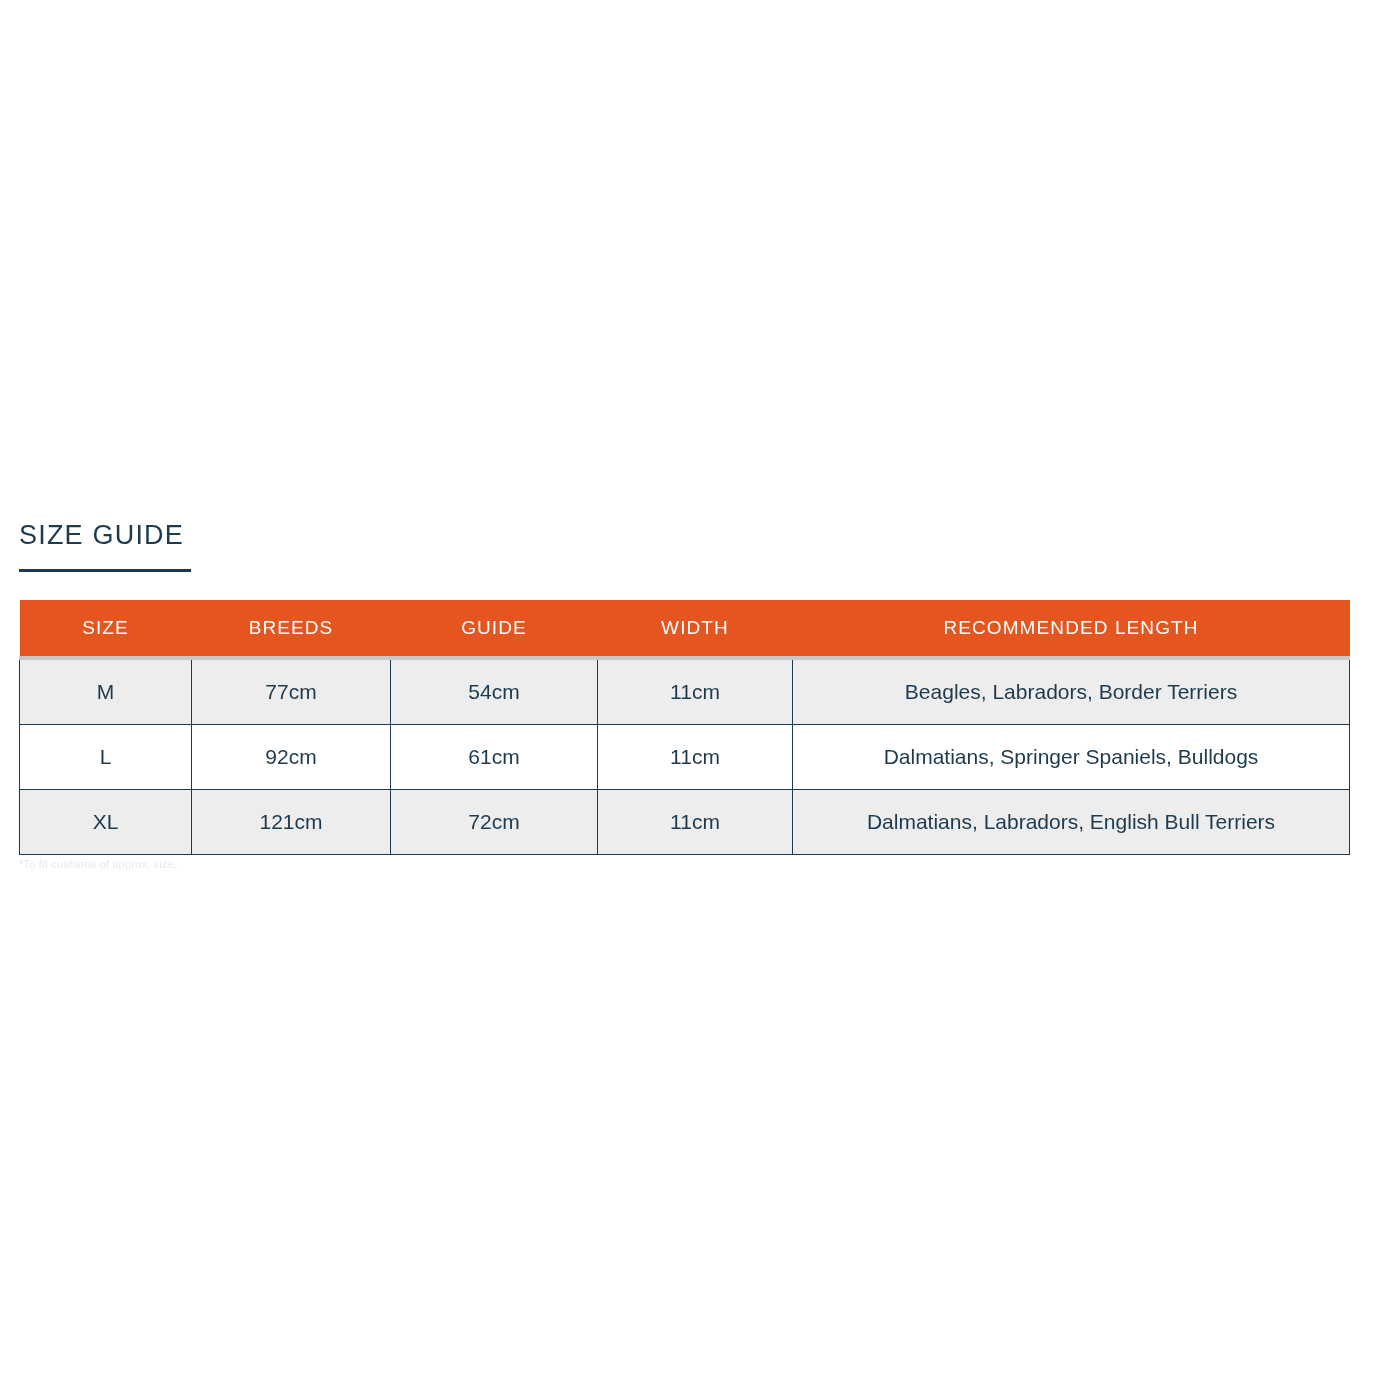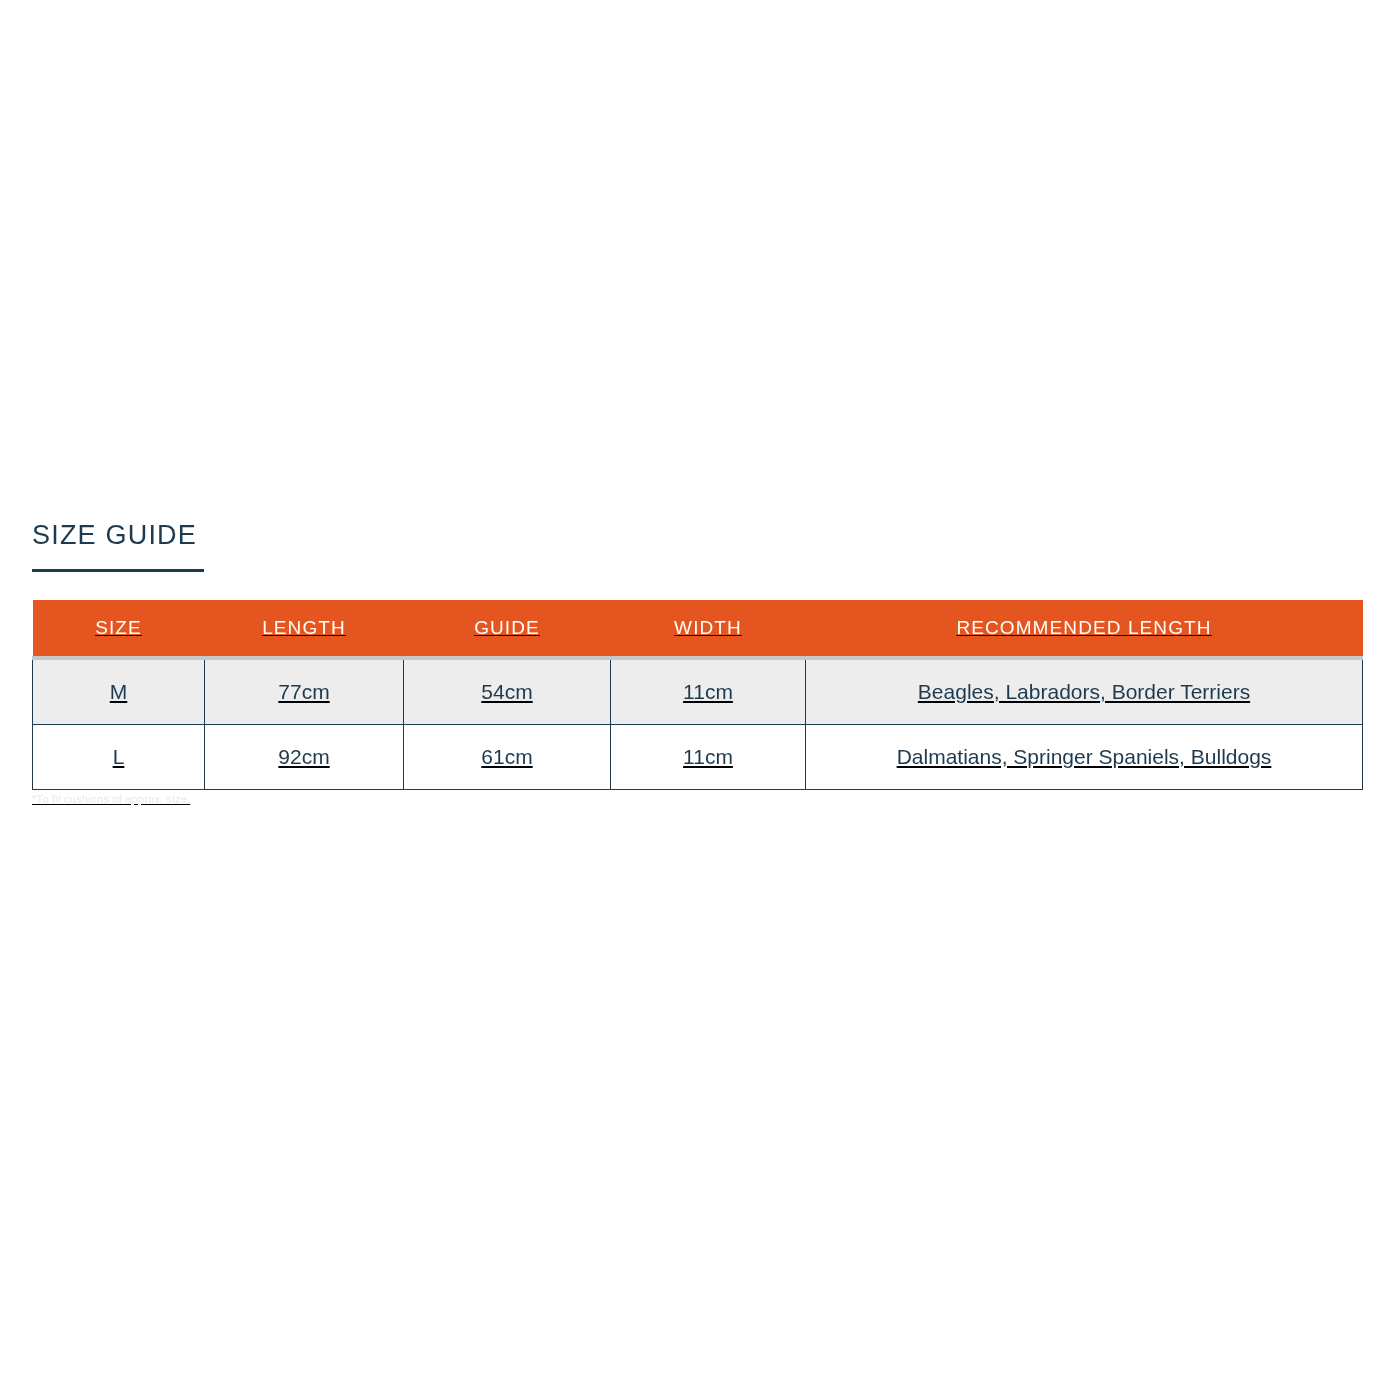--- a/index.html
+++ b/index.html
@@ -9,24 +9,23 @@
   }
   body {
     width: 1400px;
     height: 1400px;
     font-family: "Liberation Sans", sans-serif;
     position: relative;
     overflow: hidden;
   }
   .sheet {
     position: absolute;
-    left: 32px;
+    left: 19px;
     top: 520px;
     width: 1330px;
-    text-decoration: underline;
   }
   .title-block {
     margin: 0 0 8px 0;
   }
   .title {
     font-size: 27px;
     letter-spacing: 1.2px;
     color: #1d3a4f;
     font-weight: 400;
     padding: 0 0 10px 0;
@@ -101,39 +100,46 @@
     <colgroup>
       <col class="c-size">
       <col class="c-length">
       <col class="c-width">
       <col class="c-depth">
       <col class="c-breeds">
     </colgroup>
     <thead>
       <tr>
         <th>SIZE</th>
-        <th>LENGTH</th>
+        <th>BREEDS</th>
         <th>GUIDE</th>
         <th>WIDTH</th>
         <th>RECOMMENDED LENGTH</th>
       </tr>
     </thead>
     <tbody>
       <tr class="shaded first-row">
         <td>M</td>
         <td>77cm</td>
         <td>54cm</td>
         <td>11cm</td>
         <td class="breeds-cell">Beagles, Labradors, Border Terriers</td>
       </tr>
       <tr class="plain">
         <td>L</td>
         <td>92cm</td>
         <td>61cm</td>
         <td>11cm</td>
         <td class="breeds-cell">Dalmatians, Springer Spaniels, Bulldogs</td>
       </tr>
+      <tr class="shaded">
+        <td>XL</td>
+        <td>121cm</td>
+        <td>72cm</td>
+        <td>11cm</td>
+        <td class="breeds-cell">Dalmatians, Labradors, English Bull Terriers</td>
+      </tr>
     </tbody>
   </table>
 
   <div class="footnote">*To fit cushions of approx. size.</div>
 
 </div>
 
 </body></html>

